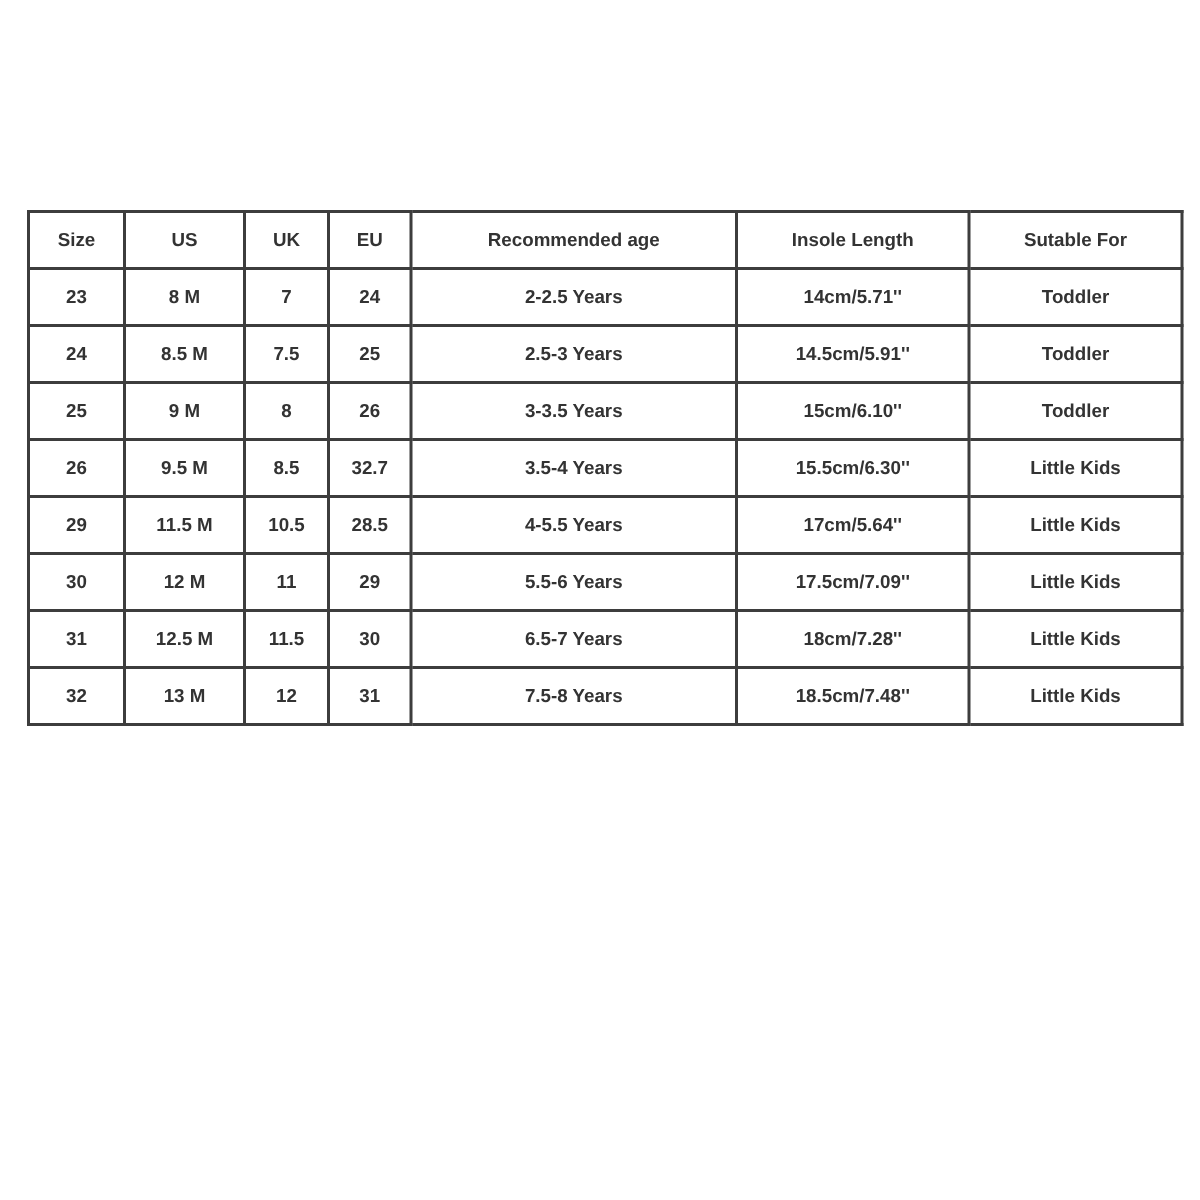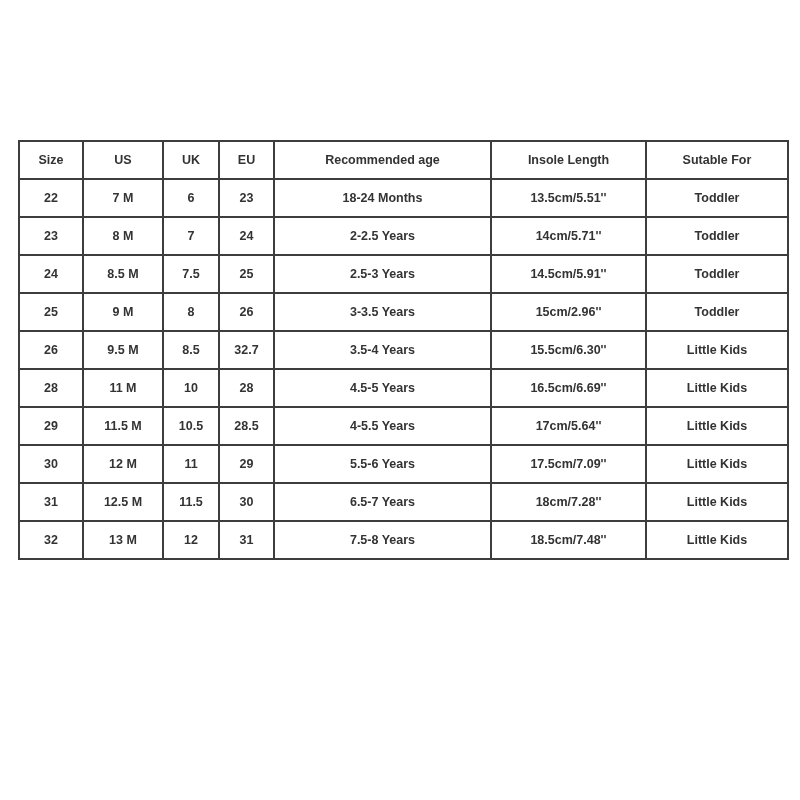--- a/index.html
+++ b/index.html
@@ -64,29 +64,20 @@
         <th>US</th>
         <th>UK</th>
         <th>EU</th>
         <th>Recommended age</th>
         <th>Insole Length</th>
         <th>Sutable For</th>
       </tr>
     </thead>
     <tbody>
         <tr>
-          <td>22</td>
-          <td>7 M</td>
-          <td>6</td>
-          <td>23</td>
-          <td>18-24 Months</td>
-          <td>13.5cm/5.51''</td>
-          <td>Toddler</td>
-        </tr>
-        <tr>
           <td>23</td>
           <td>8 M</td>
           <td>7</td>
           <td>24</td>
           <td>2-2.5 Years</td>
           <td>14cm/5.71''</td>
           <td>Toddler</td>
         </tr>
         <tr>
           <td>24</td>
@@ -96,39 +87,30 @@
           <td>2.5-3 Years</td>
           <td>14.5cm/5.91''</td>
           <td>Toddler</td>
         </tr>
         <tr>
           <td>25</td>
           <td>9 M</td>
           <td>8</td>
           <td>26</td>
           <td>3-3.5 Years</td>
-          <td>15cm/2.96''</td>
+          <td>15cm/6.10''</td>
           <td>Toddler</td>
         </tr>
         <tr>
           <td>26</td>
           <td>9.5 M</td>
           <td>8.5</td>
           <td>32.7</td>
           <td>3.5-4 Years</td>
           <td>15.5cm/6.30''</td>
-          <td>Little Kids</td>
-        </tr>
-        <tr>
-          <td>28</td>
-          <td>11 M</td>
-          <td>10</td>
-          <td>28</td>
-          <td>4.5-5 Years</td>
-          <td>16.5cm/6.69''</td>
           <td>Little Kids</td>
         </tr>
         <tr>
           <td>29</td>
           <td>11.5 M</td>
           <td>10.5</td>
           <td>28.5</td>
           <td>4-5.5 Years</td>
           <td>17cm/5.64''</td>
           <td>Little Kids</td>

